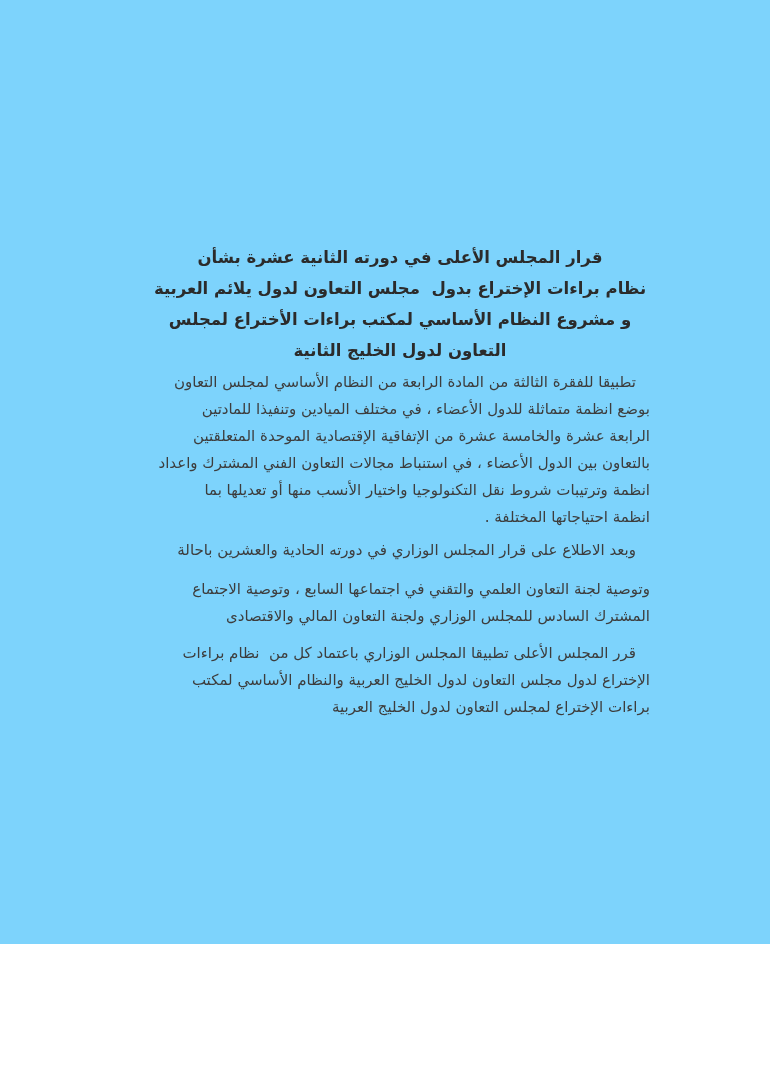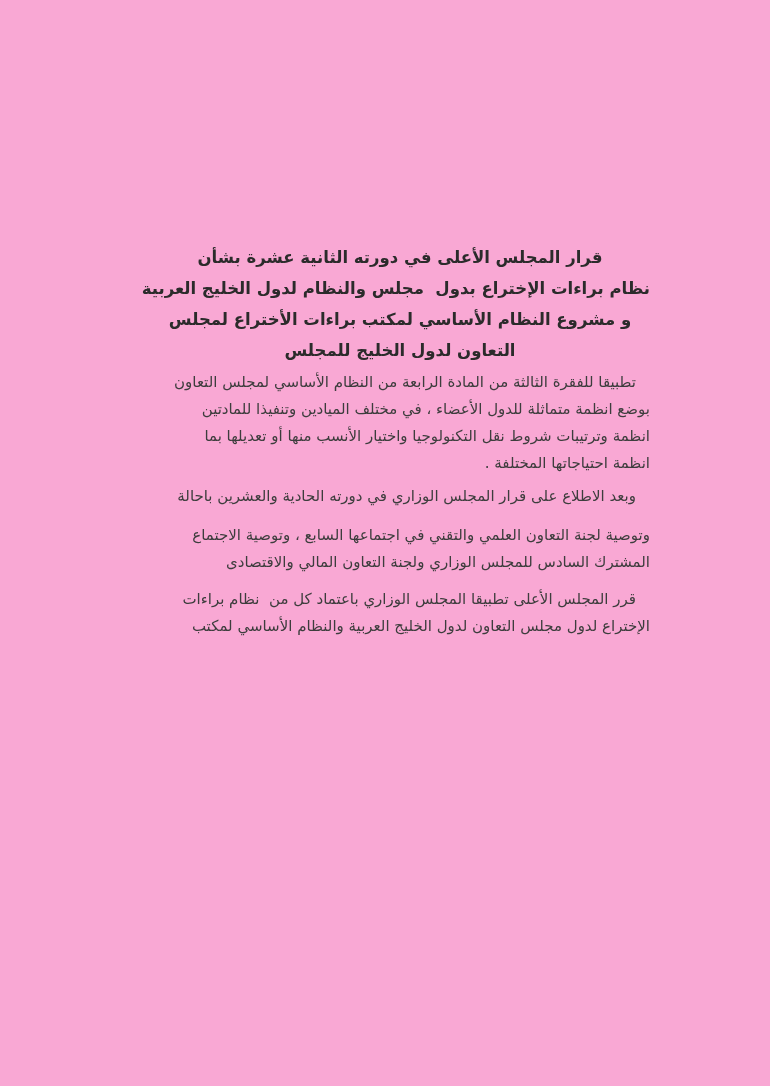--- a/index.html
+++ b/index.html
@@ -3,22 +3,22 @@
 <meta charset="utf-8">
 <style>
   html, body {
     margin: 0;
     padding: 0;
     background: #ffffff;
   }
   .page {
     position: relative;
     width: 770px;
-    height: 1086px;
-    background: #f9a8d4;
+    height: 944px;
+    background: #7dd3fc;
     overflow: hidden;
     font-family: "DejaVu Sans", sans-serif;
   }
   .content {
     position: absolute;
     top: 242px;
     right: 120px;
     width: 500px;
     direction: rtl;
     text-align: right;
@@ -51,40 +51,43 @@
   .p4 { margin-top: 10px; }
 </style>
 </head>
 <body>
 
 <div class="page">
   <div class="content">
 
     <div class="title-block">
       <div class="line">قرار المجلس الأعلى في دورته الثانية عشرة بشأن</div>
-      <div class="line">نظام براءات الإختراع بدول  مجلس والنظام لدول الخليج العربية</div>
+      <div class="line">نظام براءات الإختراع بدول  مجلس التعاون لدول يلائم العربية</div>
       <div class="line">و مشروع النظام الأساسي لمكتب براءات الأختراع لمجلس</div>
-      <div class="line">التعاون لدول الخليج للمجلس</div>
+      <div class="line">التعاون لدول الخليج الثانية</div>
     </div>
 
     <div class="para p1">
       <div class="line indent">تطبيقا للفقرة الثالثة من المادة الرابعة من النظام الأساسي لمجلس التعاون</div>
       <div class="line">بوضع انظمة متماثلة للدول الأعضاء ، في مختلف الميادين وتنفيذا للمادتين</div>
+      <div class="line">الرابعة عشرة والخامسة عشرة من الإتفاقية الإقتصادية الموحدة المتعلقتين</div>
+      <div class="line">بالتعاون بين الدول الأعضاء ، في استنباط مجالات التعاون الفني المشترك واعداد</div>
       <div class="line">انظمة وترتيبات شروط نقل التكنولوجيا واختيار الأنسب منها أو تعديلها بما</div>
       <div class="line">انظمة احتياجاتها المختلفة .</div>
     </div>
 
     <div class="para p2">
       <div class="line indent">وبعد الاطلاع على قرار المجلس الوزاري في دورته الحادية والعشرين باحالة</div>
     </div>
 
     <div class="para p3">
       <div class="line">وتوصية لجنة التعاون العلمي والتقني في اجتماعها السابع ، وتوصية الاجتماع</div>
       <div class="line">المشترك السادس للمجلس الوزاري ولجنة التعاون المالي والاقتصادى</div>
     </div>
 
     <div class="para p4">
       <div class="line indent">قرر المجلس الأعلى تطبيقا المجلس الوزاري باعتماد كل من  نظام براءات</div>
       <div class="line">الإختراع لدول مجلس التعاون لدول الخليج العربية والنظام الأساسي لمكتب</div>
+      <div class="line">براءات الإختراع لمجلس التعاون لدول الخليج العربية</div>
     </div>
 
   </div>
 </div>
 
 </body></html>

